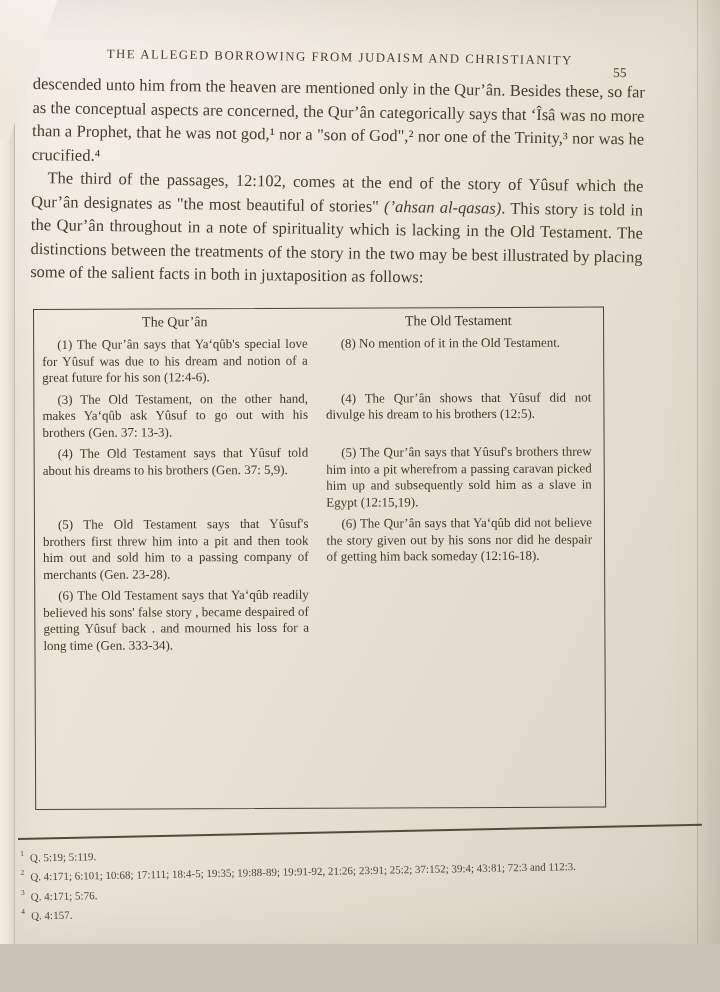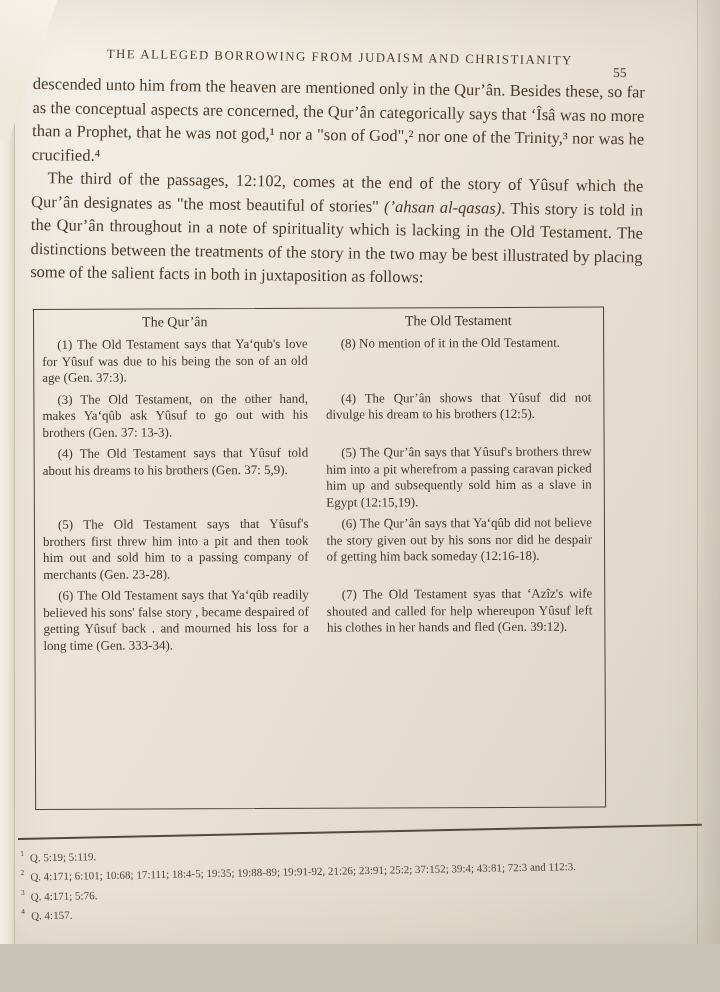--- a/index.html
+++ b/index.html
@@ -100,36 +100,35 @@
   <div class="body-text">
     <p>descended unto him from the heaven are mentioned only in the Qur’ân. Besides these, so far as the conceptual aspects are concerned, the Qur’ân categorically says that ‘Îsâ was no more than a Prophet, that he was not god,¹ nor a "son of God",² nor one of the Trinity,³ nor was he crucified.⁴</p>
     <p class="indented"><span>The third of the passages, 12:102, comes at the end of the story of Yûsuf which the Qur’ân designates as  "the most beautiful of stories" </span><span class="italic">(’ahsan al-qasas)</span><span>. This story is told in the Qur’ân throughout in a note of spirituality which is lacking in the Old Testament. The distinctions between the treatments of the story in the  two may be best illustrated  by placing some of the salient facts in both in juxtaposition as follows:</span></p>
   </div>
 
   <div class="comparison">
     <div class="columns">
       <div class="col-header">The Qur’ân</div>
       <div class="col-header">The Old Testament</div>
 
-      <div class="cell">(1) The Old Testament says that Ya‘qub's love for Yûsuf  was due to his being the  son of an old age (Gen. 37:3).</div>
+      <div class="cell">(1) The Qur’ân says that Ya‘qûb's special love  for Yûsuf was due to his dream and notion of a great future for his son (12:4-6).</div>
 
       <div class="cell">(8) No  mention  of  it  in  the  Old Testament.</div>
 
       <div class="cell">(3) The Old Testament, on the other hand, makes Ya‘qûb ask Yûsuf to go out with his brothers (Gen. 37: 13-3).</div>
 
       <div class="cell">(4) The Qur’ân shows that Yûsuf did not divulge his dream to his brothers (12:5).</div>
       <div class="cell">(4) The Old Testament says that Yûsuf told about his dreams to his brothers (Gen. 37: 5,9).</div>
 
       <div class="cell">(5) The Qur’ân says that Yûsuf's brothers threw him into a pit wherefrom a passing caravan picked him up and subsequently sold him as a slave in Egypt (12:15,19).</div>
       <div class="cell">(5) The Old Testament says that Yûsuf's brothers first threw him into a pit and then took him out and sold him to a passing company of merchants (Gen. 23-28).</div>
 
       <div class="cell">(6) The Qur’ân says that Ya‘qûb did not believe the story given out by his sons  nor did he despair of getting him back someday (12:16-18).</div>
       <div class="cell">(6) The Old Testament says that Ya‘qûb readily believed his sons' false story , became despaired  of  getting  Yûsuf  back . and mourned his loss for a long time (Gen. 333-34).</div>
 
-      <div class="cell">(7) The Old Testament syas that ‘Azîz's wife shouted and called for help whereupon Yûsuf left his clothes in her hands and fled (Gen. 39:12).</div>
     </div>
   </div>
 
   <div class="fn-rule"></div>
 
   <div class="footnotes">
     <div class="fn"><sup>1</sup><span>Q. 5:19; 5:119.</span></div>
     <div class="fn"><sup>2</sup><span>Q. 4:171; 6:101; 10:68; 17:111; 18:4-5; 19:35; 19:88-89; 19:91-92, 21:26; 23:91; 25:2; 37:152; 39:4; 43:81; 72:3 and 112:3.</span></div>
     <div class="fn"><sup>3</sup><span>Q. 4:171; 5:76.</span></div>
     <div class="fn"><sup>4</sup><span>Q. 4:157.</span></div>

